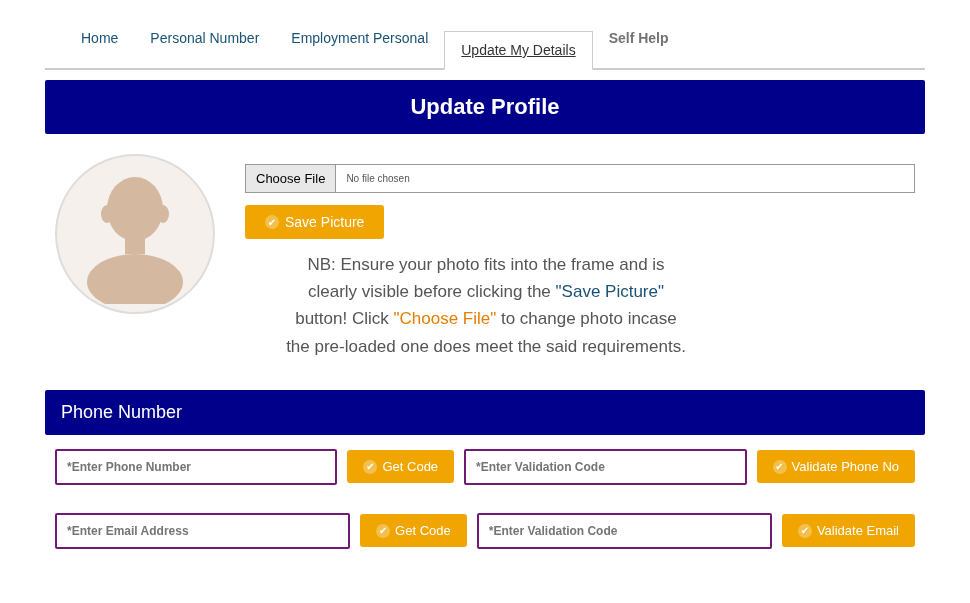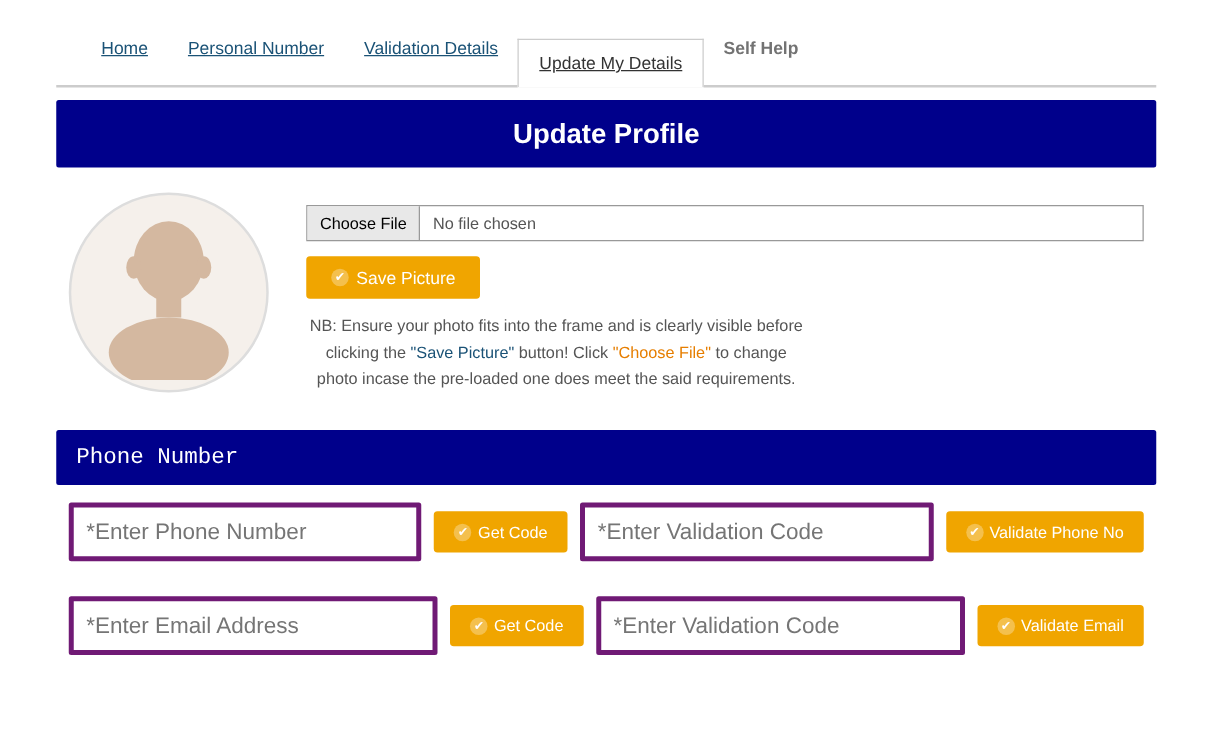--- a/index.html
+++ b/index.html
@@ -13,21 +13,20 @@
     
     .nav-bar {
       display: flex;
       align-items: center;
       border-bottom: 2px solid #ccc;
       padding: 8px 20px 0 20px;
       gap: 0;
     }
     .nav-item {
       padding: 10px 16px;
-      text-decoration: underline;
       color: #1a5276;
       cursor: pointer;
       font-size: 14px;
       border: none;
       background: none;
     }
     .nav-item.active {
       border: 1px solid #ccc;
       border-bottom: 1px solid #fff;
       text-decoration: underline;
@@ -122,74 +121,75 @@
     .choose-file-btn {
       padding: 6px 10px;
       border: none;
       border-right: 1px solid #999;
       background: #e8e8e8;
       cursor: pointer;
       font-size: 13px;
     }
     .file-name-label {
       padding: 6px 10px;
-      font-size: 13px;
+      font-size: 10px;
       color: #555;
       flex: 1;
     }
     .save-picture-btn {
       background: #f0a500;
       color: #fff;
       border: none;
       padding: 9px 20px;
       border-radius: 3px;
       cursor: pointer;
       font-size: 14px;
       display: flex;
       align-items: center;
       gap: 6px;
       align-self: flex-start;
     }
     .note-text {
-      font-size: 13px;
+      font-size: 17px;
       color: #555;
       text-align: center;
       line-height: 1.6;
       max-width: 400px;
+      margin-left: 41px;
     }
     .note-text .highlight-orange { color: #e67e00; }
     .note-text .highlight-blue { color: #1a5276; }
 
     
     .panel-header {
       background: #00008B;
       color: #fff;
       padding: 12px 16px;
       font-size: 18px;
       border-radius: 2px;
       margin-top: 10px;
-      font-family: Liberation Mono, monospace;
     }
     .panel-body {
       padding: 14px 10px;
     }
     .input-row {
       display: flex;
       gap: 10px;
       align-items: center;
       flex-wrap: wrap;
     }
     .text-input {
-      border: 4px solid #701a75;
+      border: 2px solid #701a75;
       padding: 9px 10px;
-      font-size: 18px;
+      font-size: 12px;
       color: #999;
       border-radius: 2px;
       flex: 1;
       min-width: 160px;
+      font-weight: bold;
     }
     .btn-orange {
       background: #f0a500;
       color: #fff;
       border: none;
       padding: 9px 16px;
       border-radius: 3px;
       cursor: pointer;
       font-size: 13px;
       display: flex;
@@ -210,21 +210,21 @@
     }
   </style>
 </head>
 <body>
 
 <div class="page-wrapper">
 
   <nav class="nav-bar">
     <span class="nav-item">Home</span>
     <span class="nav-item">Personal Number</span>
-    <span class="nav-item">Validation Details</span>
+    <span class="nav-item">Employment Personal</span>
     <span class="nav-item active">Update My Details</span>
     <span class="nav-item bold">Self Help</span>
   </nav>
 
   <div class="section-header">Update Profile</div>
 
 
   <div class="photo-section">
 
     <div class="avatar-circle">

